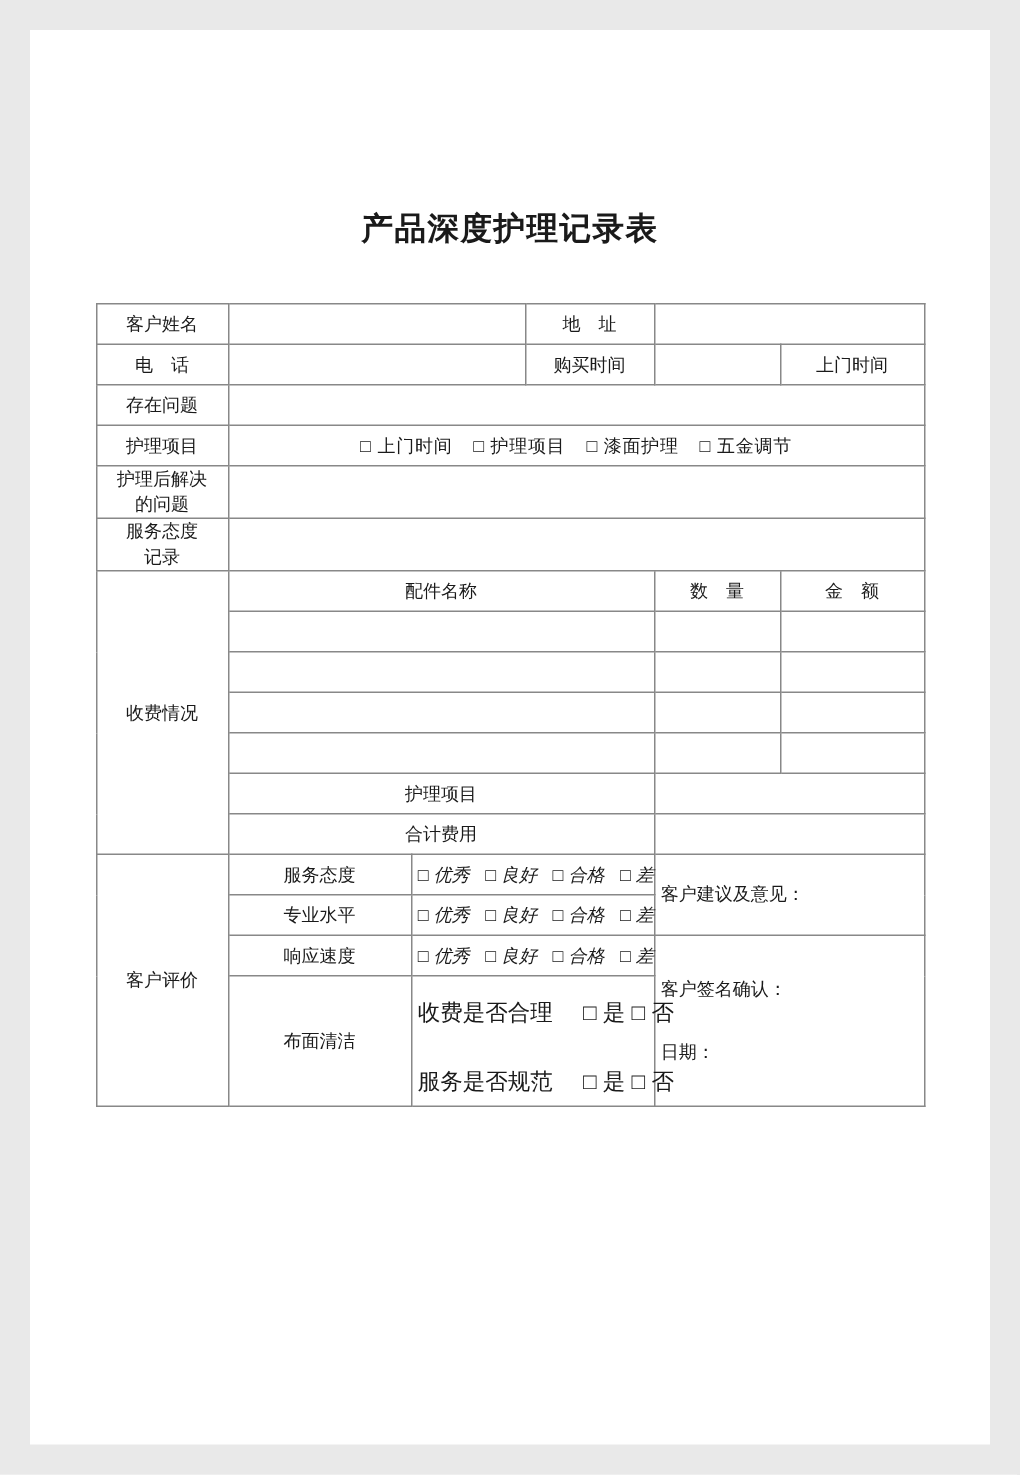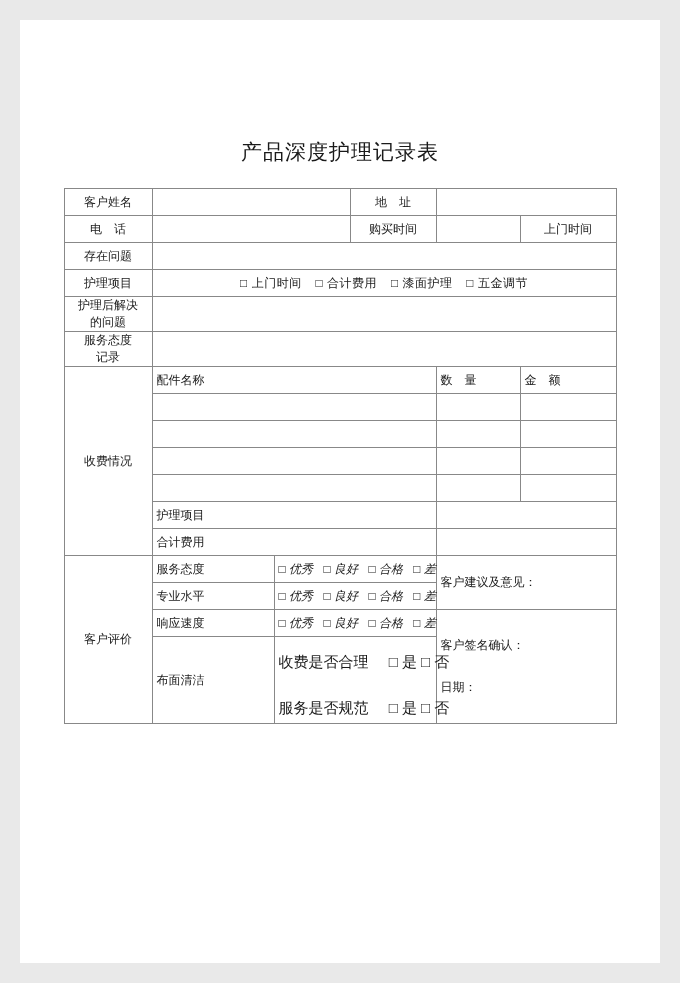--- a/index.html
+++ b/index.html
@@ -16,32 +16,32 @@
     position: relative;
     width: 640px;
     height: 943px;
     margin: 20px auto;
     background: #ffffff;
     box-sizing: border-box;
   }
   .doc-title {
     text-align: center;
     font-size: 21px;
-    font-weight: normal;
+    font-weight: bold;
     color: #1a1a1a;
     letter-spacing: 1px;
     padding-top: 118px;
     padding-bottom: 0;
     margin: 0;
     font-family: "Liberation Serif", serif;
   }
   table.form {
     border-collapse: collapse;
     width: 552px;
-    margin: 22px auto 0 auto;
+    margin: 36px auto 0 auto;
     table-layout: fixed;
   }
   table.form td {
     border: 1px solid #888888;
     font-size: 12px;
     color: #1a1a1a;
     padding: 0 4px;
     vertical-align: middle;
     height: 26px;
   }
@@ -51,21 +51,21 @@
   }
   .cell-blank { }
   .opts {
     text-align: center;
     font-size: 12px;
     letter-spacing: 0.5px;
   }
   .opts span { margin: 0 5px; }
   .tall-56 { height: 56px; }
   .tall-74 { height: 74px; }
-  .center { }
+  .center { text-align: center; }
   .eval-opts {
     text-align: left;
     padding-left: 8px;
     font-size: 12px;
     white-space: nowrap;
   }
   .eval-opts span { margin-right: 7px; font-style: italic; }
   .notes-cell {
     vertical-align: top;
     padding-top: 8px;
@@ -117,21 +117,21 @@
 
       <tr>
         <td class="lbl tall-56">存在问题</td>
         <td class="cell-blank tall-56" colspan="5"></td>
       </tr>
 
       <tr>
         <td class="lbl">护理项目</td>
         <td class="opts" colspan="5">
           <span>□ 上门时间</span>
-          <span>□ 合计费用</span>
+          <span>□ 护理项目</span>
           <span>□ 漆面护理</span>
           <span>□ 五金调节</span>
         </td>
       </tr>
 
       <tr>
         <td class="lbl tall-74">
           <div>护理后解决</div>
           <div>的问题</div>
         </td>

